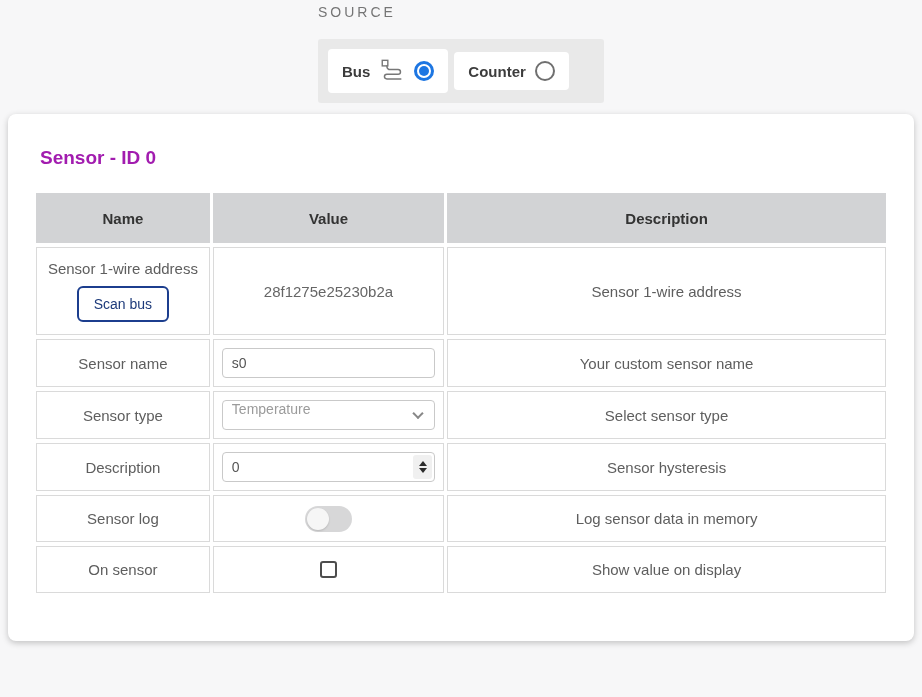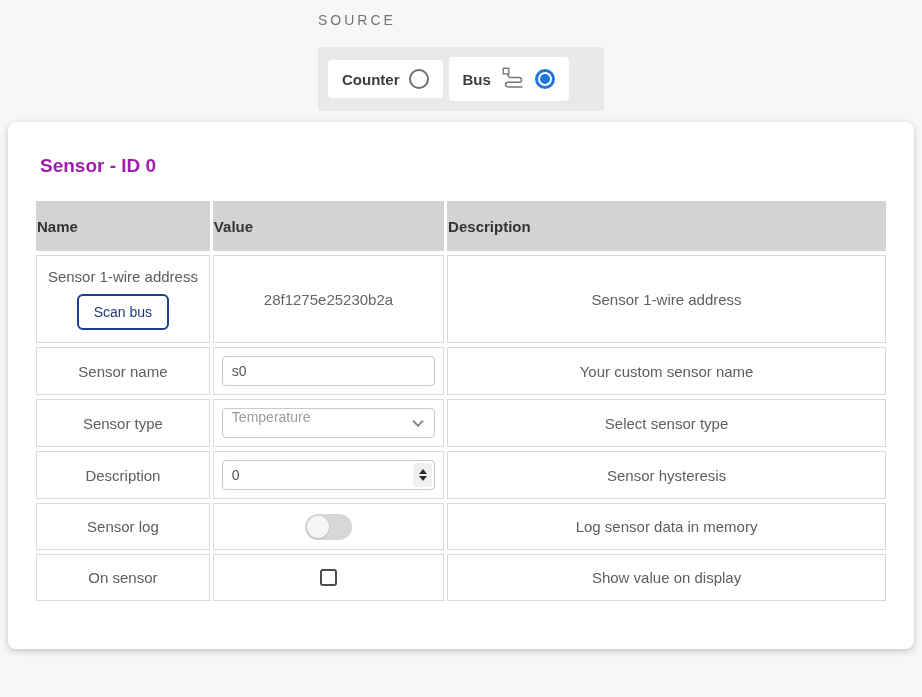--- a/index.html
+++ b/index.html
@@ -5,21 +5,21 @@
   * { box-sizing: border-box; }
   html,body { margin:0; padding:0; }
   body {
     width:922px; height:697px;
     background:#f7f7f8;
     font-family:"Liberation Sans", sans-serif;
     overflow:hidden;
   }
 
   
-  .source-wrap { width:286px; margin:0 auto; padding-top:12px; }
+  .source-wrap { width:286px; margin:0 auto; padding-top:4px; }
   .source-label {
     font-size:14px; letter-spacing:3px; color:#757575;
     margin-bottom:19px;
   }
   .source-box {
     background:#e9e9e9; border-radius:3px;
     padding:10px; display:flex; gap:6px; align-items:center;
   }
   .option-card {
     background:#ffffff; border-radius:4px;
@@ -51,21 +51,21 @@
 
   table.sensor-table {
     width:100%;
     border-collapse:separate;
     border-spacing:3px 4px;
     table-layout:fixed;
   }
   .sensor-table th {
     background:#d2d3d5;
     font-size:15px; font-weight:bold; color:#333;
-    height:50px; text-align:left;
+    height:50px; text-align:center;
   }
   .col-name { width:20.6%; }
   .col-value { width:27.4%; }
   .col-desc { width:52%; }
   .sensor-table td {
     border:1px solid #dadada;
     text-align:center; vertical-align:middle;
     font-size:15px; color:#5e5e5e;
     padding:8px;
     height:47px;
@@ -136,39 +136,39 @@
     border:2px solid #4d4d4d; border-radius:3px;
     background:#fff; margin:0 auto; cursor:pointer;
   }
 </style>
 </head>
 <body>
 
 <div class="source-wrap">
   <div class="source-label">SOURCE</div>
   <div class="source-box">
-
-    <div class="option-card">
-      <span class="option-label">Counter</span>
-      <span class="radio unselected"></span>
-    </div>
 
     <div class="option-card">
       <span class="option-label">Bus</span>
       <span class="bus-icon">
         <svg width="26" height="26" viewBox="0 0 28 28">
           <rect x="3.5" y="2.5" width="6" height="6" fill="#fff" stroke="#777" stroke-width="1.5"></rect>
           <path d="M8.5 8.5 C8.5 11.5, 9.5 12.5, 12.5 12.5 L20.5 12.5 C24 12.5, 24 17.5, 20.5 17.5 L8.5 17.5 C5 17.5, 5 22.5, 8.5 22.5 L23.5 22.5" fill="none" stroke="#777" stroke-width="1.6" stroke-linecap="round"></path>
         </svg>
       </span>
       <span class="radio selected">
           <span class="dot"></span>
         </span>
     </div>
 
+    <div class="option-card">
+      <span class="option-label">Counter</span>
+      <span class="radio unselected"></span>
+    </div>
+
   </div>
 </div>
 
 <div class="card">
   <h2 class="card-title">Sensor - ID 0</h2>
 
   <table class="sensor-table">
     <thead>
       <tr>
         <th class="col-name">Name</th>

